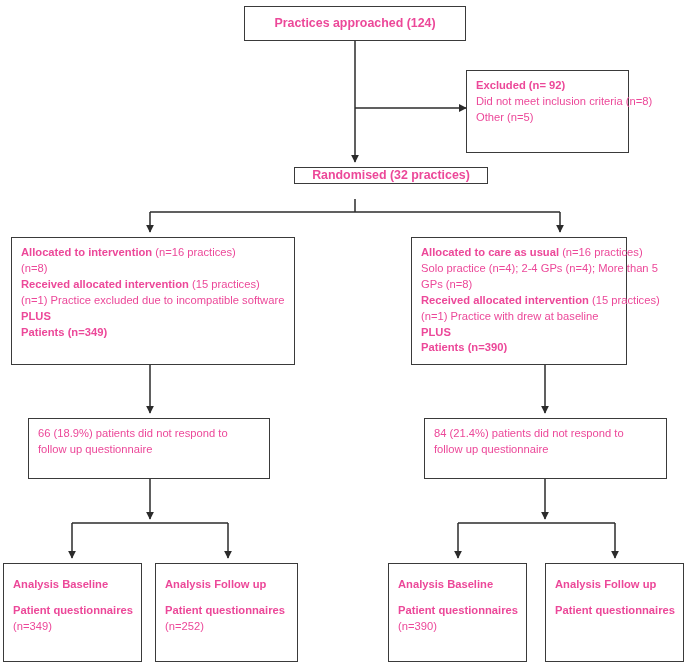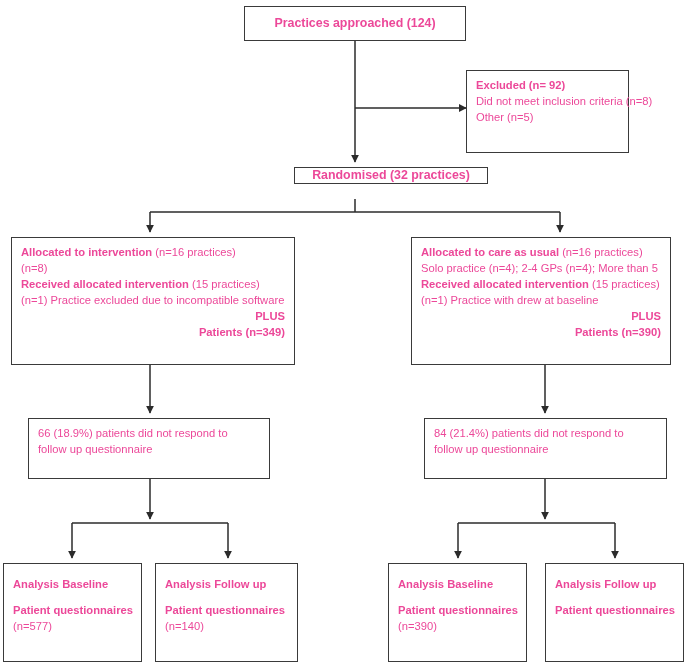--- a/index.html
+++ b/index.html
@@ -40,21 +40,21 @@
     align-items: center;
     justify-content: center;
     font-weight: bold;
     font-size: 12.4px;
   }
   .line {
     display: block;
     white-space: nowrap;
   }
   .line.ctr {
-    text-align: right;
+    text-align: left;
   }
   b, .b {
     font-weight: bold;
   }
   .spacer {
     display: block;
     height: 10px;
   }
 </style>
 </head>
@@ -110,51 +110,52 @@
 
   <div class="node pad" style="left:11px; top:237px; width:284px; height:128px;">
     <span class="line"><span class="b">Allocated to intervention</span><span> (n=16 practices)</span></span>
     <span class="line">(n=8)</span>
     <span class="line"><span class="b">Received allocated intervention</span><span> (15 practices)</span></span>
     <span class="line">(n=1) Practice excluded due to incompatible software</span>
     <span class="line ctr b">PLUS</span>
     <span class="line ctr b"><span>Patients (</span><span>n=349)</span></span>
   </div>
 
-  <div class="node pad" style="left:411px; top:237px; width:260px; height:128px;">
+  <div class="node pad" style="left:411px; top:237px; width:216px; height:128px;">
     <span class="line"><span class="b">Allocated to care as usual</span><span> (n=16 practices)</span></span>
     <span class="line">Solo practice (n=4); 2-4 GPs (n=4); More than 5</span>
+    <span class="line">GPs (n=8)</span>
     <span class="line"><span class="b">Received allocated intervention</span><span> (15 practices)</span></span>
     <span class="line">(n=1) Practice with drew at baseline</span>
     <span class="line ctr b">PLUS</span>
     <span class="line ctr b">Patients (n=390)</span>
   </div>
 
   <div class="node pad" style="left:28px; top:418px; width:242px; height:61px; ">
     <span class="line">66 (18.9%) patients did not respond to</span>
     <span class="line">follow up questionnaire</span>
   </div>
 
   <div class="node pad" style="left:424px; top:418px; width:243px; height:61px; ">
     <span class="line">84 (21.4%) patients did not respond to</span>
     <span class="line">follow up questionnaire</span>
   </div>
 
   <div class="node pad" style="left:3px; top:563px; width:139px; height:99px; padding-top:13px;">
     <span class="line b">Analysis Baseline</span>
     <span class="spacer"></span>
     <span class="line b">Patient questionnaires</span>
-    <span class="line">(n=577)</span>
+    <span class="line">(n=349)</span>
   </div>
 
   <div class="node pad" style="left:155px; top:563px; width:143px; height:99px; padding-top:13px;">
     <span class="line b">Analysis Follow up</span>
     <span class="spacer"></span>
     <span class="line b">Patient questionnaires</span>
-    <span class="line">(n=140)</span>
+    <span class="line">(n=252)</span>
   </div>
 
   <div class="node pad" style="left:388px; top:563px; width:139px; height:99px; padding-top:13px;">
     <span class="line b">Analysis Baseline</span>
     <span class="spacer"></span>
     <span class="line b">Patient questionnaires</span>
     <span class="line">(n=390)</span>
   </div>
 
   <div class="node pad" style="left:545px; top:563px; width:139px; height:99px; padding-top:13px;">

